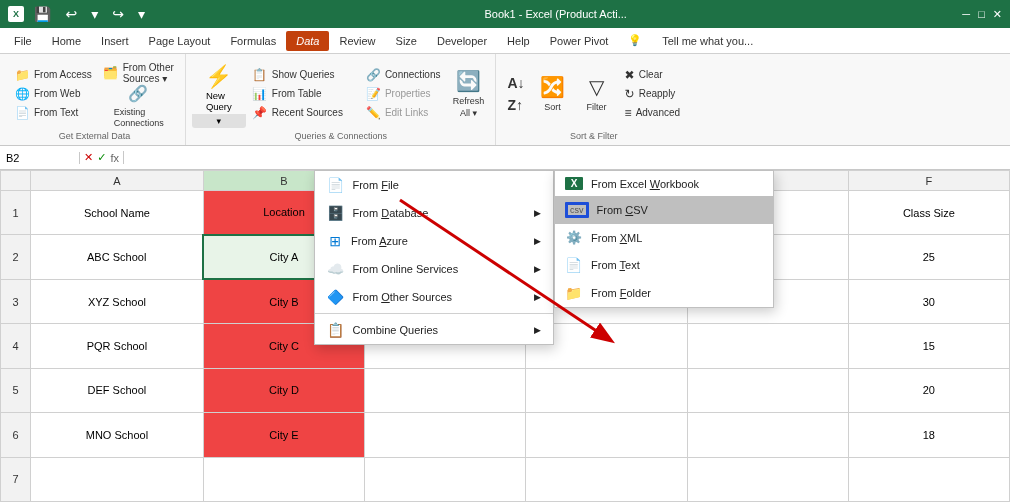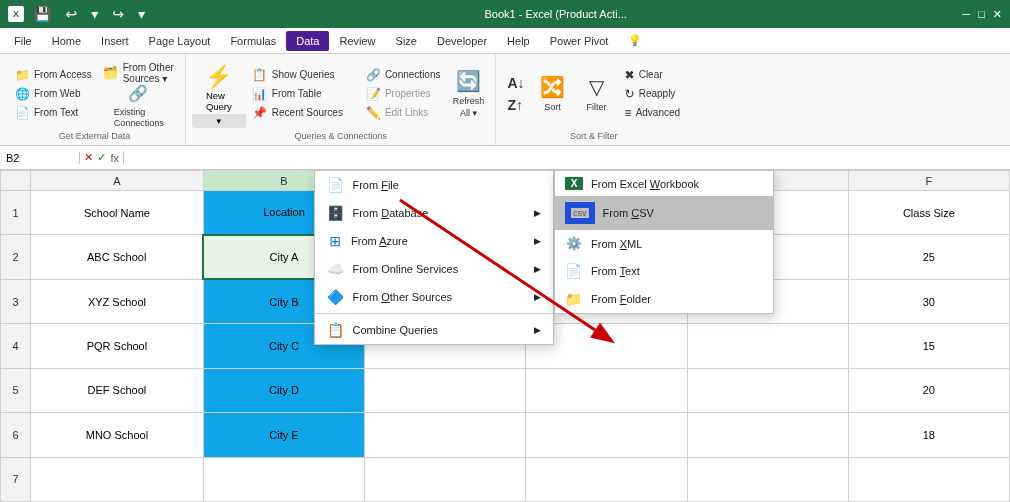--- a/index.html
+++ b/index.html
@@ -29,21 +29,21 @@
       border-bottom: 1px solid #d0d0d0;
       padding: 0 4px;
     }
     .menu-item {
       padding: 4px 10px;
       cursor: pointer;
       font-size: 11px;
       color: #333;
       border-radius: 2px;
     }
-    .menu-item.active { background: #4c1d95; color: #fff; }
+    .menu-item.active { background: #c2410c; color: #fff; font-style: italic; }
 
     
     .ribbon {
       background: #f8f8f8;
       border-bottom: 1px solid #c8c8c8;
       height: 92px;
       display: flex;
       align-items: stretch;
       padding: 0 4px;
     }
@@ -194,21 +194,21 @@
       font-weight: normal;
       color: #333;
     }
     .spreadsheet th.col-header {
       background: #f2f2f2;
       font-weight: normal;
       color: #333;
     }
     .spreadsheet td.bold { font-weight: normal; }
     .spreadsheet td.selected { background: #e8f4e8; border: 2px solid #1e7145; }
-    .spreadsheet td.selected-col { background: #0ea5e9; margin-left: 28px; }
+    .spreadsheet td.selected-col { background: #ef4444; margin-left: 28px; }
 
     
     .dropdown-overlay {
       position: absolute;
       top: 0;
       left: 0;
       width: 100%;
       height: 100%;
       z-index: 100;
       pointer-events: none;
@@ -305,20 +305,21 @@
   <span class="menu-item">Insert</span>
   <span class="menu-item">Page Layout</span>
   <span class="menu-item">Formulas</span>
   <span class="menu-item active">Data</span>
   <span class="menu-item">Review</span>
   <span class="menu-item">Size</span>
   <span class="menu-item">Developer</span>
   <span class="menu-item">Help</span>
   <span class="menu-item">Power Pivot</span>
   <span class="menu-item">💡</span>
+  <span class="menu-item">Tell me what you...</span>
 </div>
 
 <div class="ribbon">
 
   <div class="ribbon-group">
     <div class="ribbon-buttons-row">
       <div class="ribbon-col">
         <div class="ribbon-btn-small">
           <span class="icon-sm" style="color:#c0392b;">📁</span>
           <span>From Access</span>
@@ -566,21 +567,21 @@
       </div>
 
       <div class="submenu" style="top: 0px; left: 554px; min-width: 220px;">
 
         <div class="submenu-item">
           <span class="item-icon excel-icon" style="background:#1e7145;color:#fff;padding:1px 3px;font-size:10px;border-radius:1px;">X</span>
           <span>From Excel <u>W</u>orkbook</span>
         </div>
 
         <div class="submenu-item highlighted">
-          <span class="item-icon" style="font-size:9px;border:6px solid #1d4ed8;padding:0 2px;border-radius:1px;color:#555;">csv</span>
+          <span class="item-icon" style="font-size:9px;border:3px solid #1d4ed8;padding:0 2px;border-radius:1px;color:#555;">csv</span>
           <span>From <u>C</u>SV</span>
         </div>
 
         <div class="submenu-item">
           <span class="item-icon" style="color:#0078d4;font-size:13px;">⚙️</span>
           <span>From <u>X</u>ML</span>
         </div>
 
         <div class="submenu-item">
           <span class="item-icon">📄</span>

